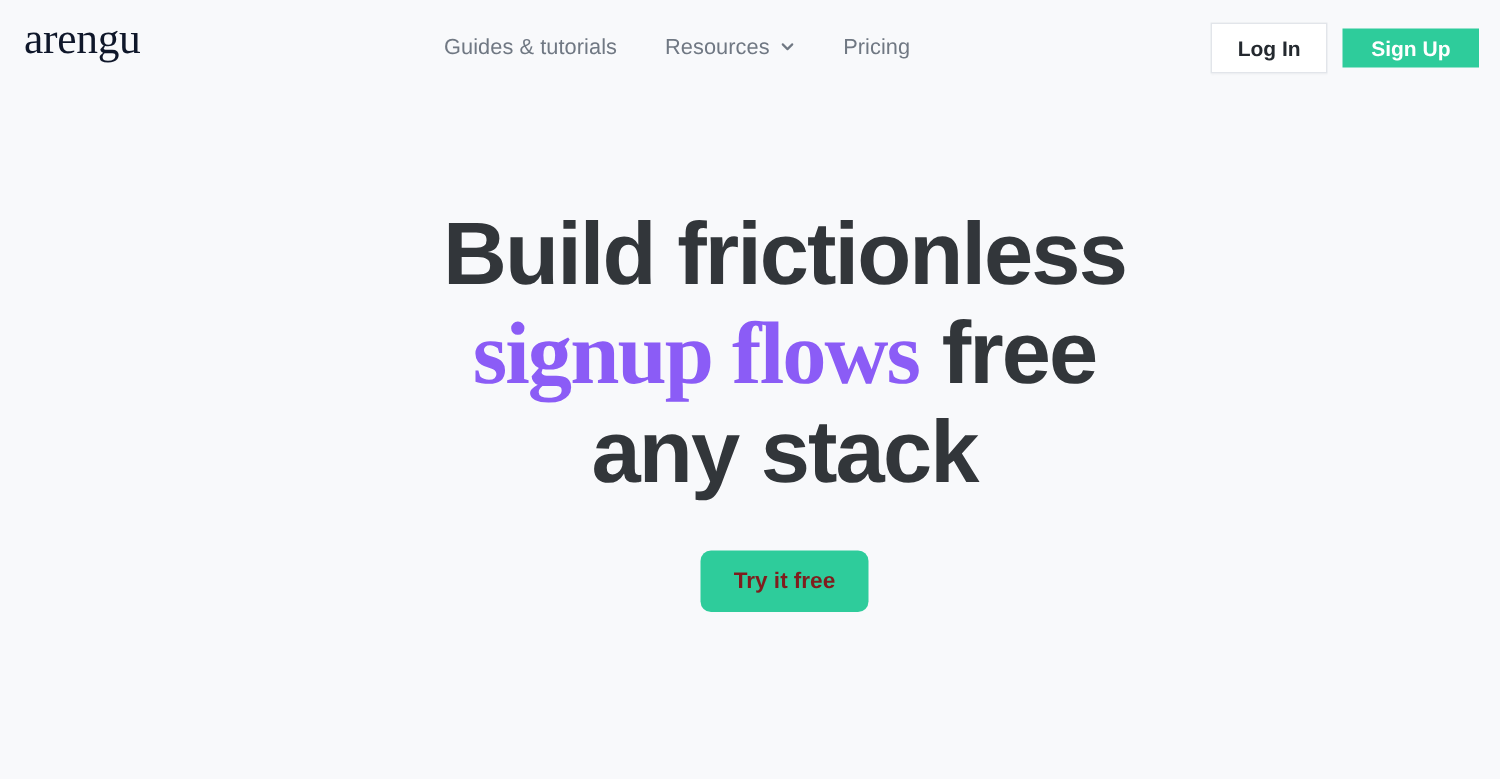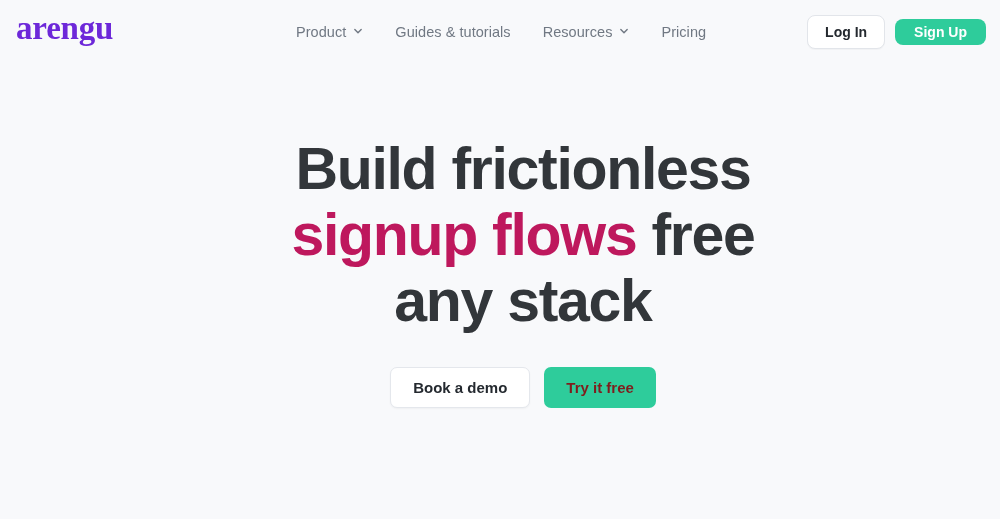--- a/index.html
+++ b/index.html
@@ -34,26 +34,26 @@
     display: flex;
     align-items: center;
     background: #f8f9fb;
   }
 
   .brand {
     position: absolute;
     left: 16px;
     top: 12px;
     font-family: "Liberation Serif", serif;
-    font-size: 33px;
+    font-size: 29px;
     line-height: 1;
     letter-spacing: -0.2px;
-    color: #6d28d9;
+    color: #0f172a;
     text-decoration: none;
-    font-weight: 700;
+    font-weight: 400;
   }
 
   .nav {
     position: absolute;
     left: 286px;
     top: 0;
     height: 64px;
     display: flex;
     align-items: center;
     gap: 0;
@@ -92,21 +92,21 @@
     gap: 10px;
   }
 
   .btn {
     display: inline-flex;
     align-items: center;
     justify-content: center;
     font-family: "Liberation Sans", sans-serif;
     font-weight: bold;
     text-decoration: none;
-    border-radius: 8px;
+    border-radius: 0;
     white-space: nowrap;
     cursor: pointer;
     border: 0;
   }
 
   .btn-login {
     height: 34px;
     padding: 0 17px;
     font-size: 14px;
     color: #24292f;
@@ -135,21 +135,21 @@
 
   .hero-title {
     margin-top: 72px;
     font-size: 59px;
     line-height: 66px;
     font-weight: bold;
     color: #32363a;
     letter-spacing: -1.3px;
   }
 
-  .hl-green { color: #be185d; }
+  .hl-green { color: #8b5cf6; font-family: Liberation Serif, serif; }
 
   .hero-sub {
     margin-top: 38px;
     font-size: 17.5px;
     line-height: 30px;
     color: #8b919b;
     max-width: 640px;
     margin-left: auto;
     margin-right: auto;
     letter-spacing: 0.05px;
@@ -186,28 +186,20 @@
 <body>
 
 <div class="page">
 
   <header class="site-header">
 
     <a class="brand" href="#">arengu</a>
 
     <nav class="nav">
 
-      <a class="nav-item" href="#">
-        <span>Product</span>
-        <span class="chev">
-          <svg width="10" height="10" viewBox="0 0 12 12" fill="none">
-            <path d="M2.2 4.3 L6 8.1 L9.8 4.3" stroke="#707883" stroke-width="1.7" stroke-linecap="round" stroke-linejoin="round"></path>
-          </svg>
-        </span>
-      </a>
 
 
       <a class="nav-item" href="#">
         <span>Guides &amp; tutorials</span>
       </a>
 
       <a class="nav-item" href="#">
         <span>Resources</span>
         <span class="chev">
           <svg width="10" height="10" viewBox="0 0 12 12" fill="none">
@@ -233,19 +225,18 @@
 
     <h1 class="hero-title">
       <span>Build frictionless</span><br>
       <span class="hl-green">signup flows</span>
       <span>free</span><br>
       <span>any stack</span>
     </h1>
 
 
     <div class="hero-cta">
-      <a class="btn btn-demo" href="#">Book a demo</a>
       <a class="btn btn-trial" href="#">Try it free</a>
     </div>
 
   </section>
 
 </div>
 
 </body></html>

